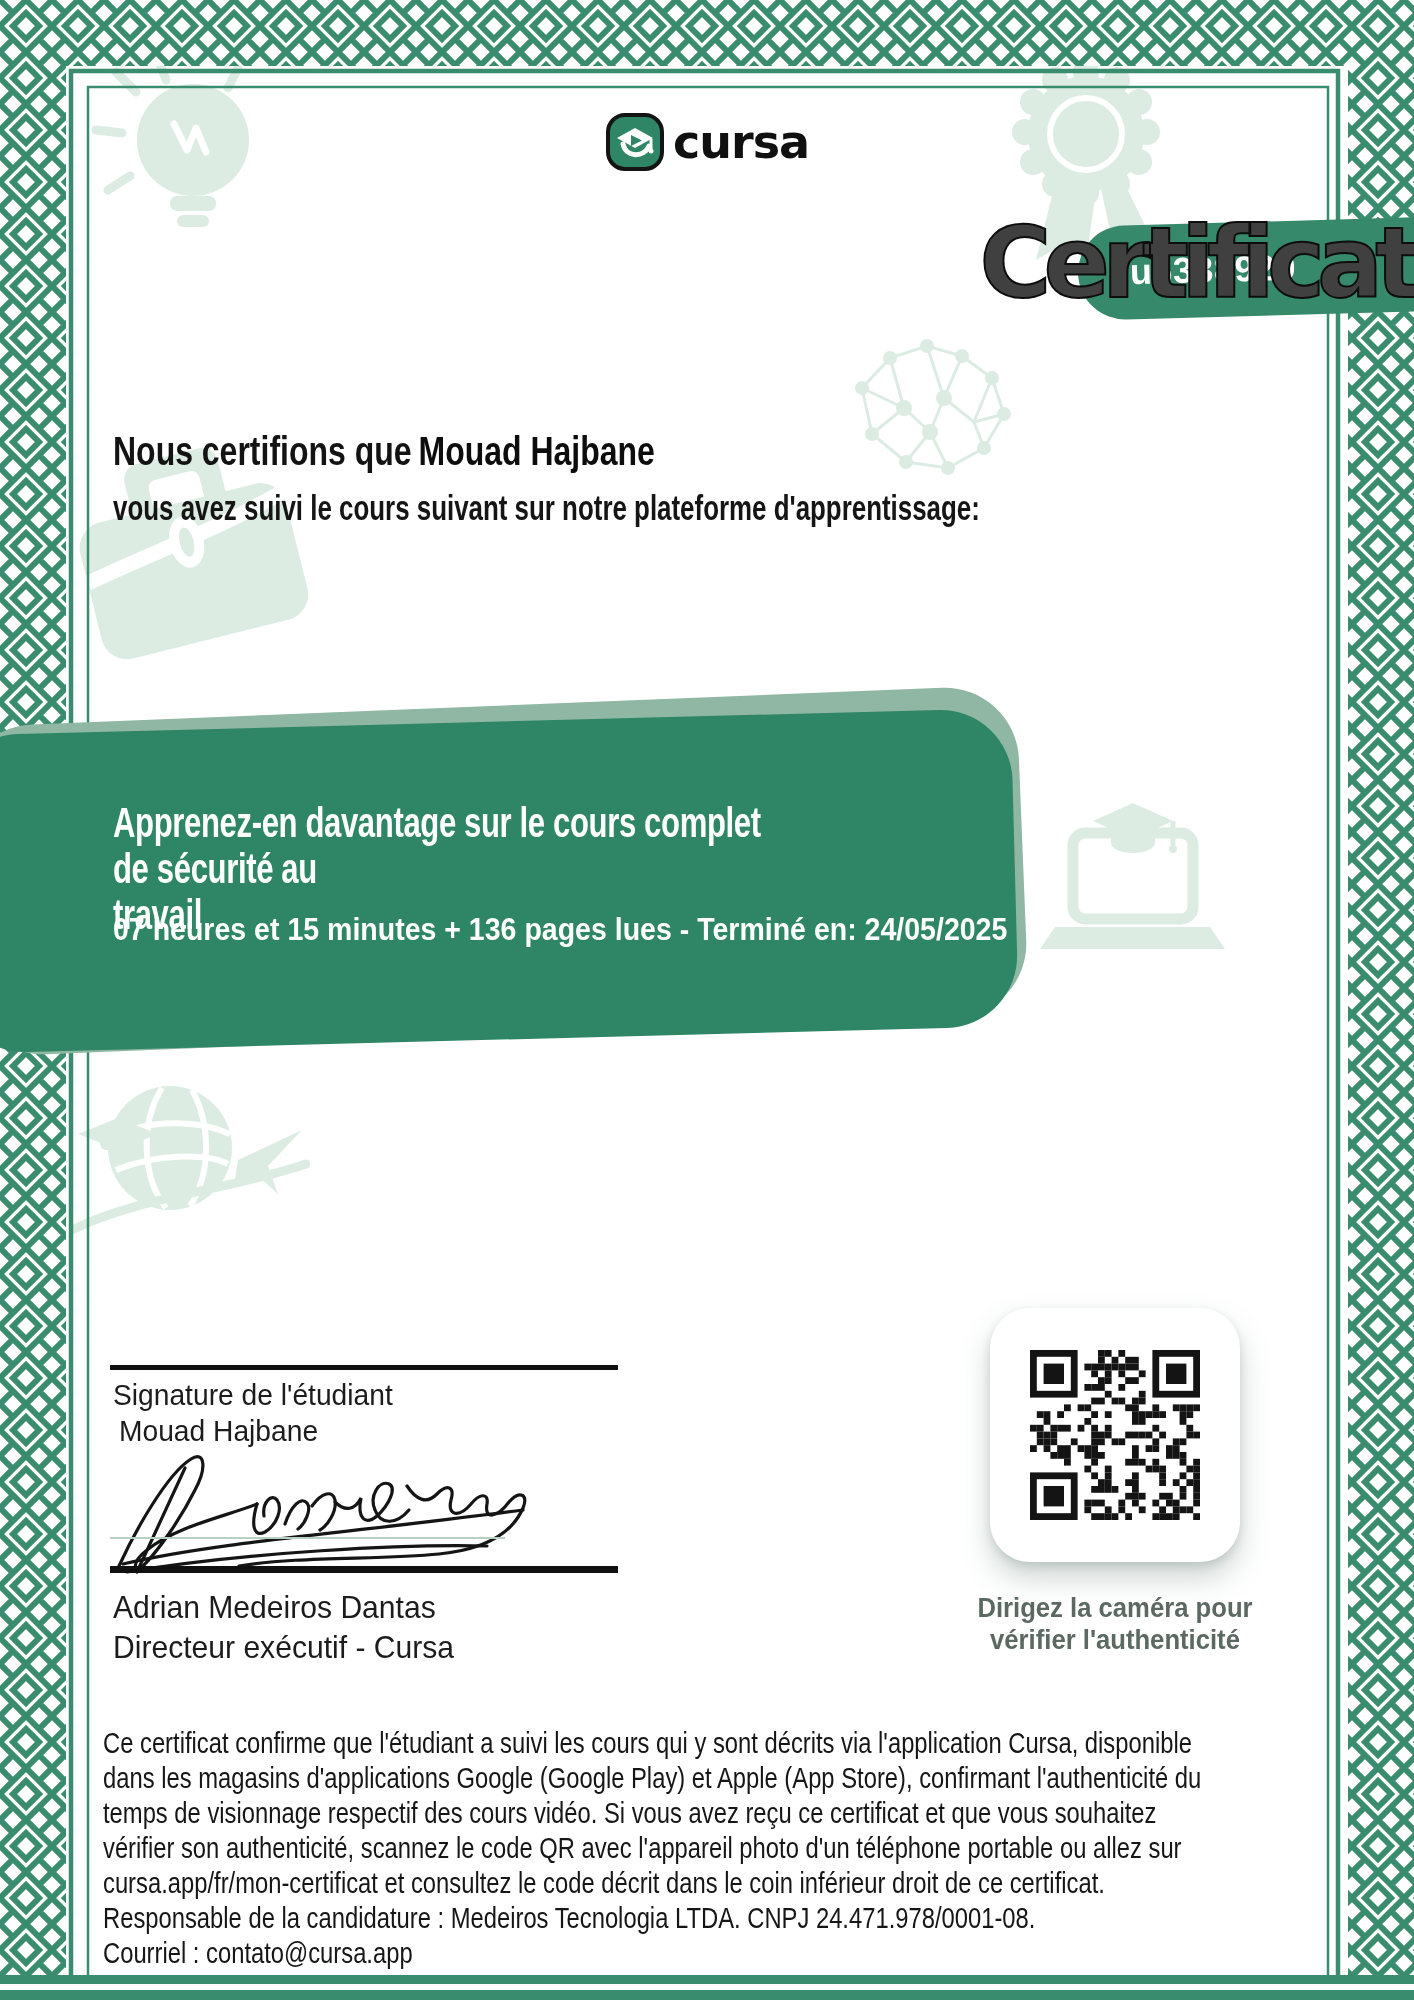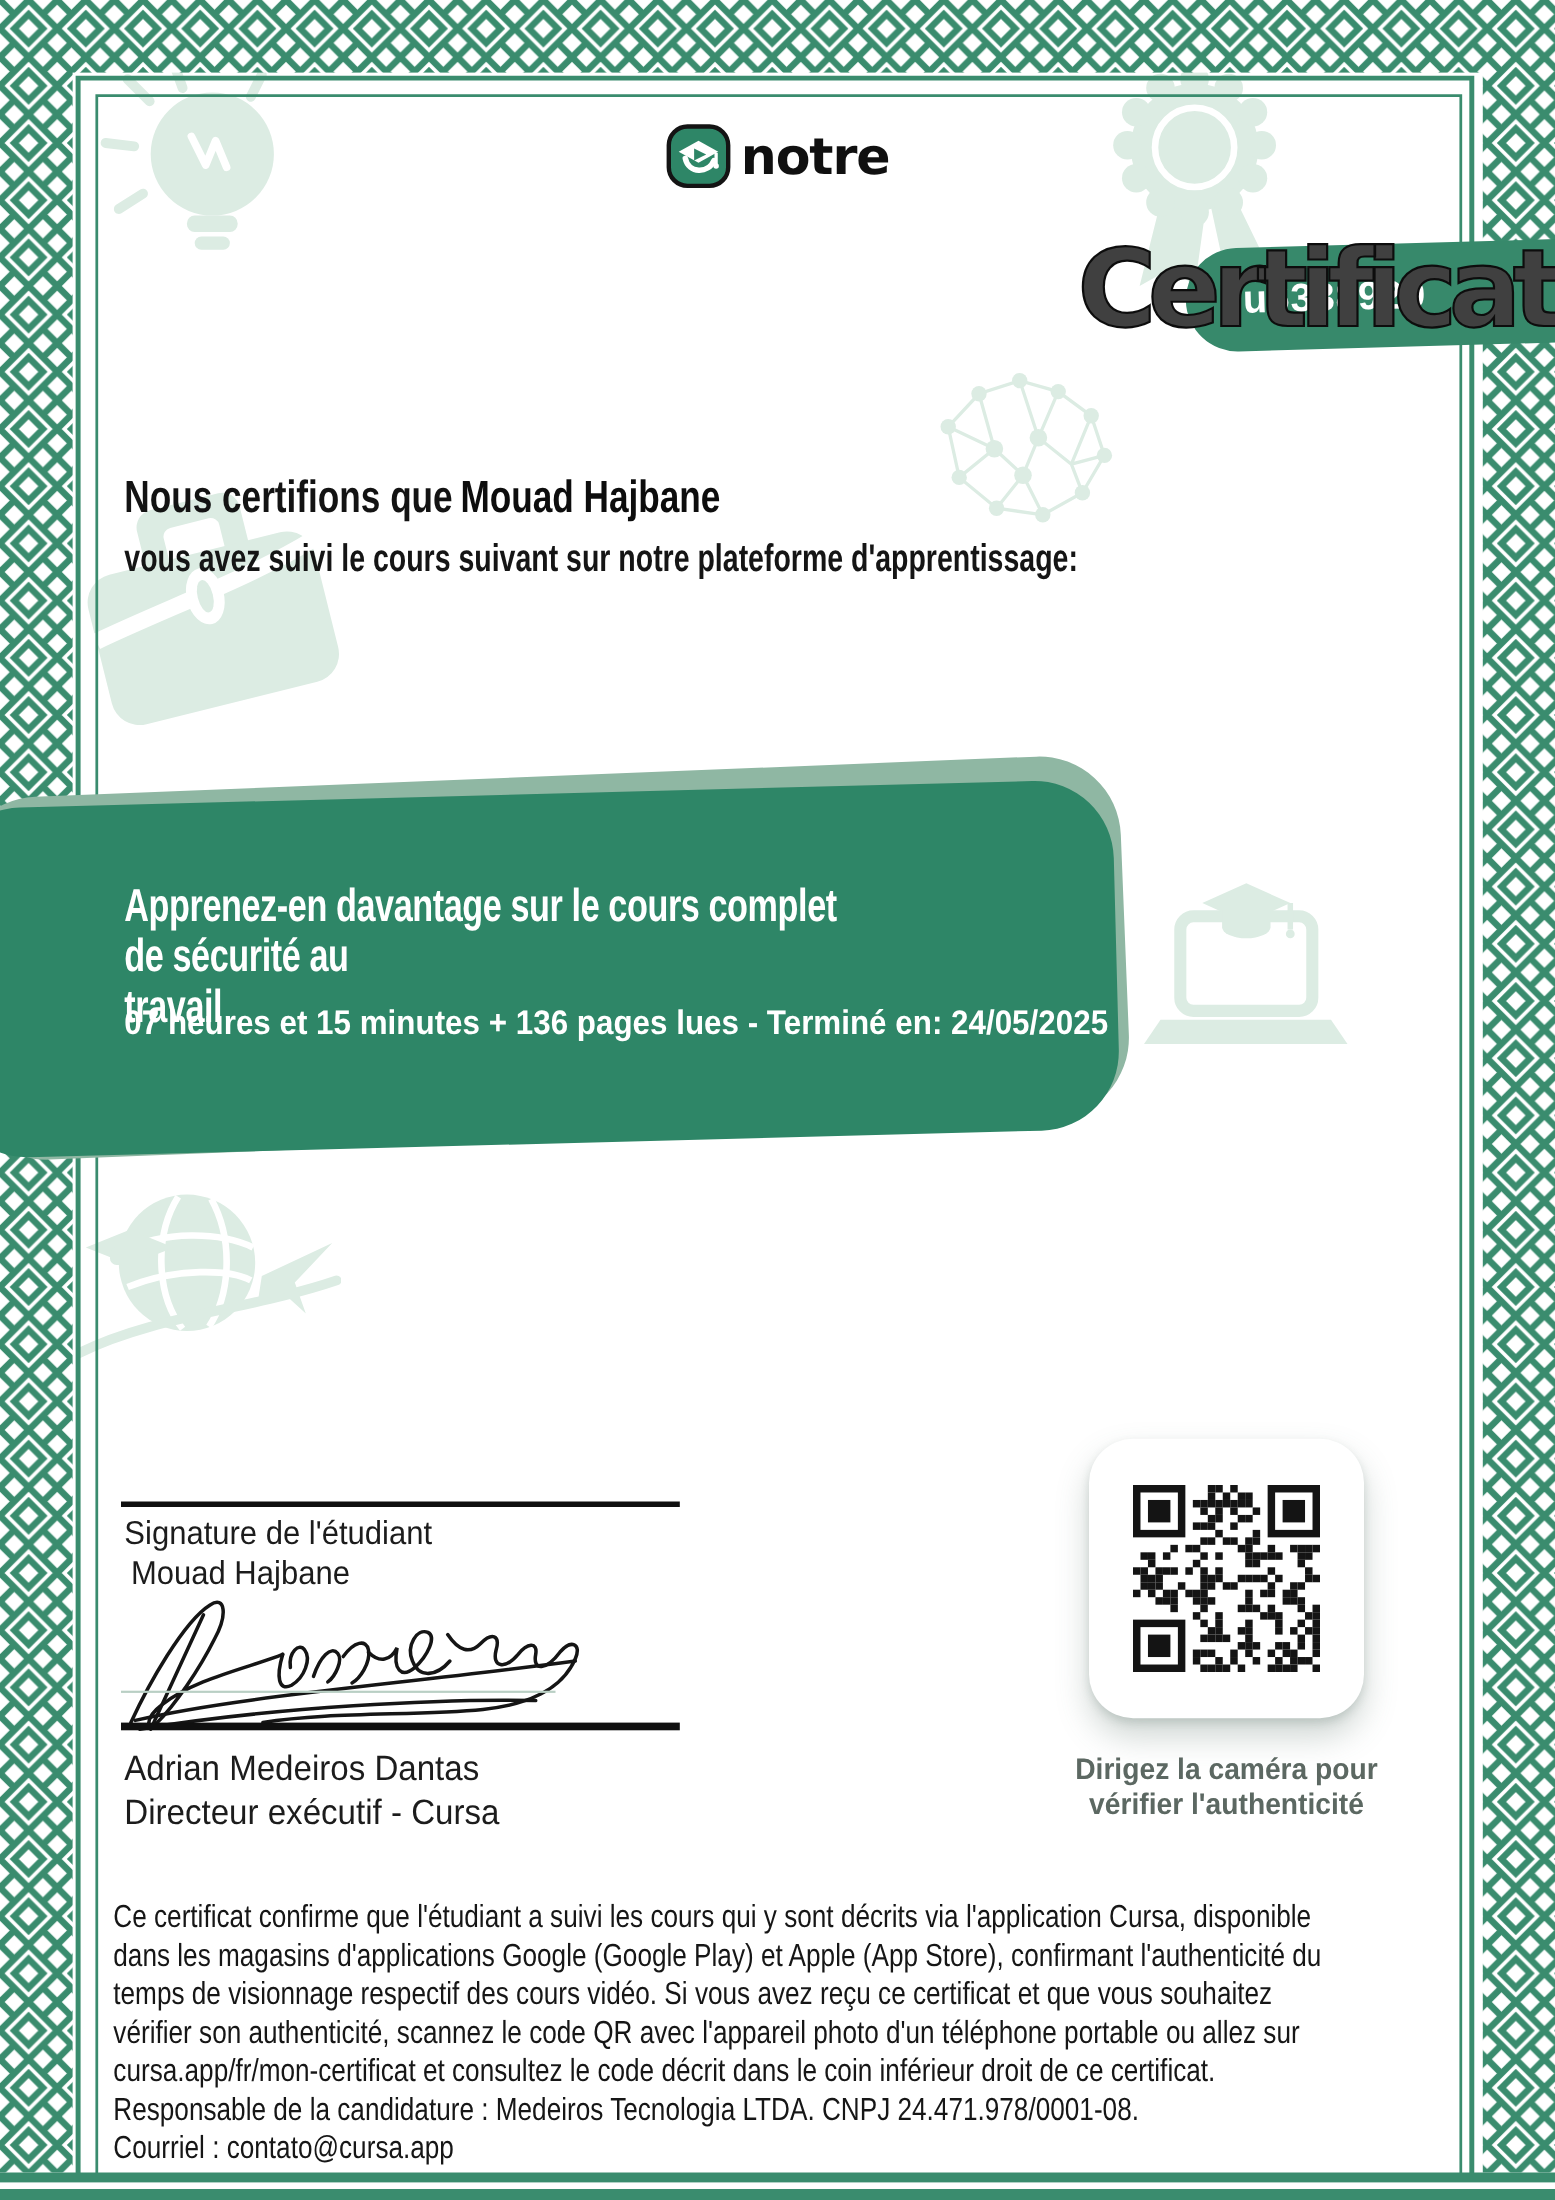--- a/index.html
+++ b/index.html
@@ -179,21 +179,21 @@
 
   <div class="abs logo-row content">
     <svg width="60" height="60" viewBox="0 0 60 60">
       <rect x="3" y="3" width="54" height="54" rx="17" fill="#2e8667" stroke="#141414" stroke-width="4"></rect>
       <path d="M12 26 L30 16 L48 26 L30 36 Z" fill="#ffffff"></path>
       <path d="M26 23 L37 28.5 L26 34 Z" fill="#2e8667"></path>
       <path d="M18 32 C21 46 39 46 44 34" stroke="#ffffff" stroke-width="5" fill="none" stroke-linecap="round"></path>
       <path d="M46 27 v10" stroke="#ffffff" stroke-width="3"></path>
       <circle cx="46" cy="39" r="2.5" fill="#ffffff"></circle>
     </svg>
-    <span class="brand-text">notre</span>
+    <span class="brand-text">cursa</span>
   </div>
 
   <div class="abs cert-title">Certificat</div>
 
   <div class="abs badge">
     <span>u6338929</span>
   </div>
 
   <div class="abs intro content">
     <div class="intro-line1">

